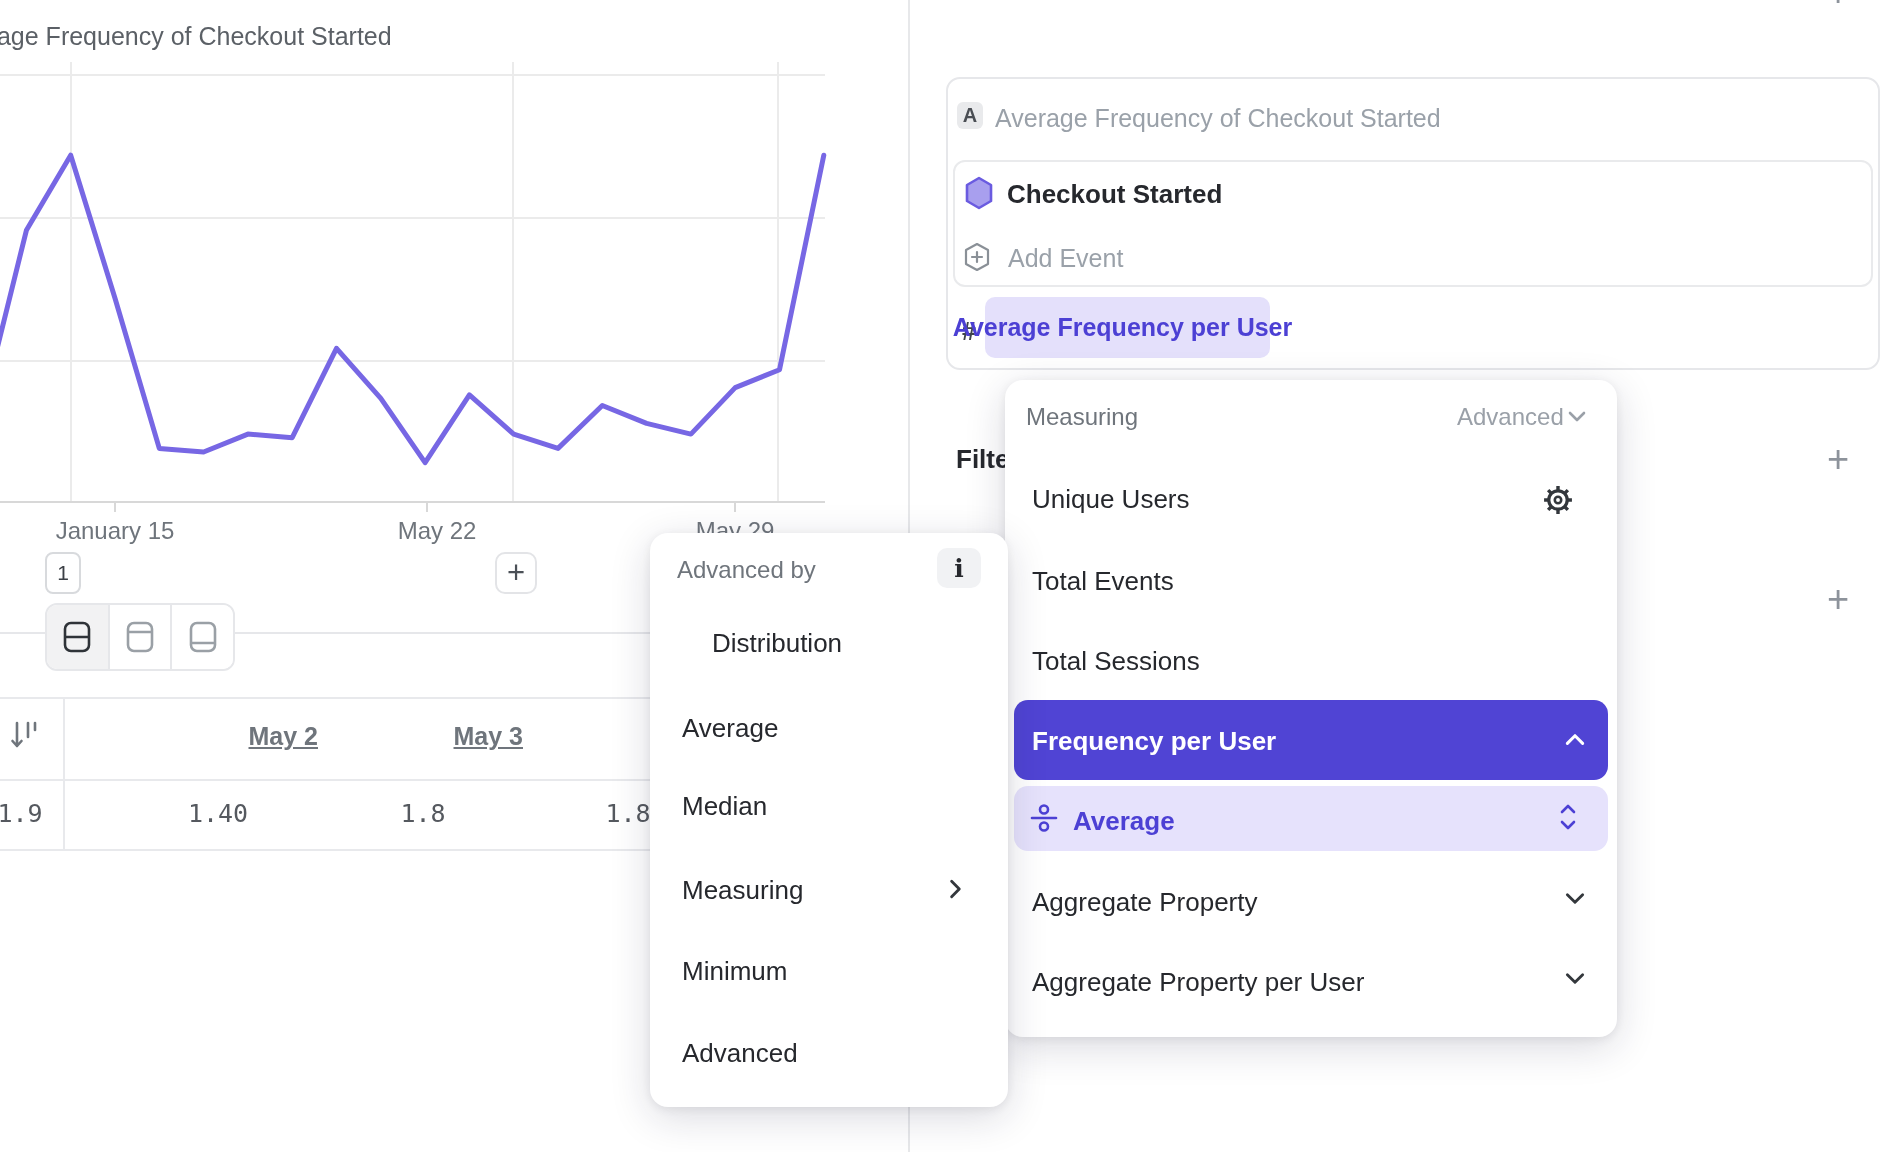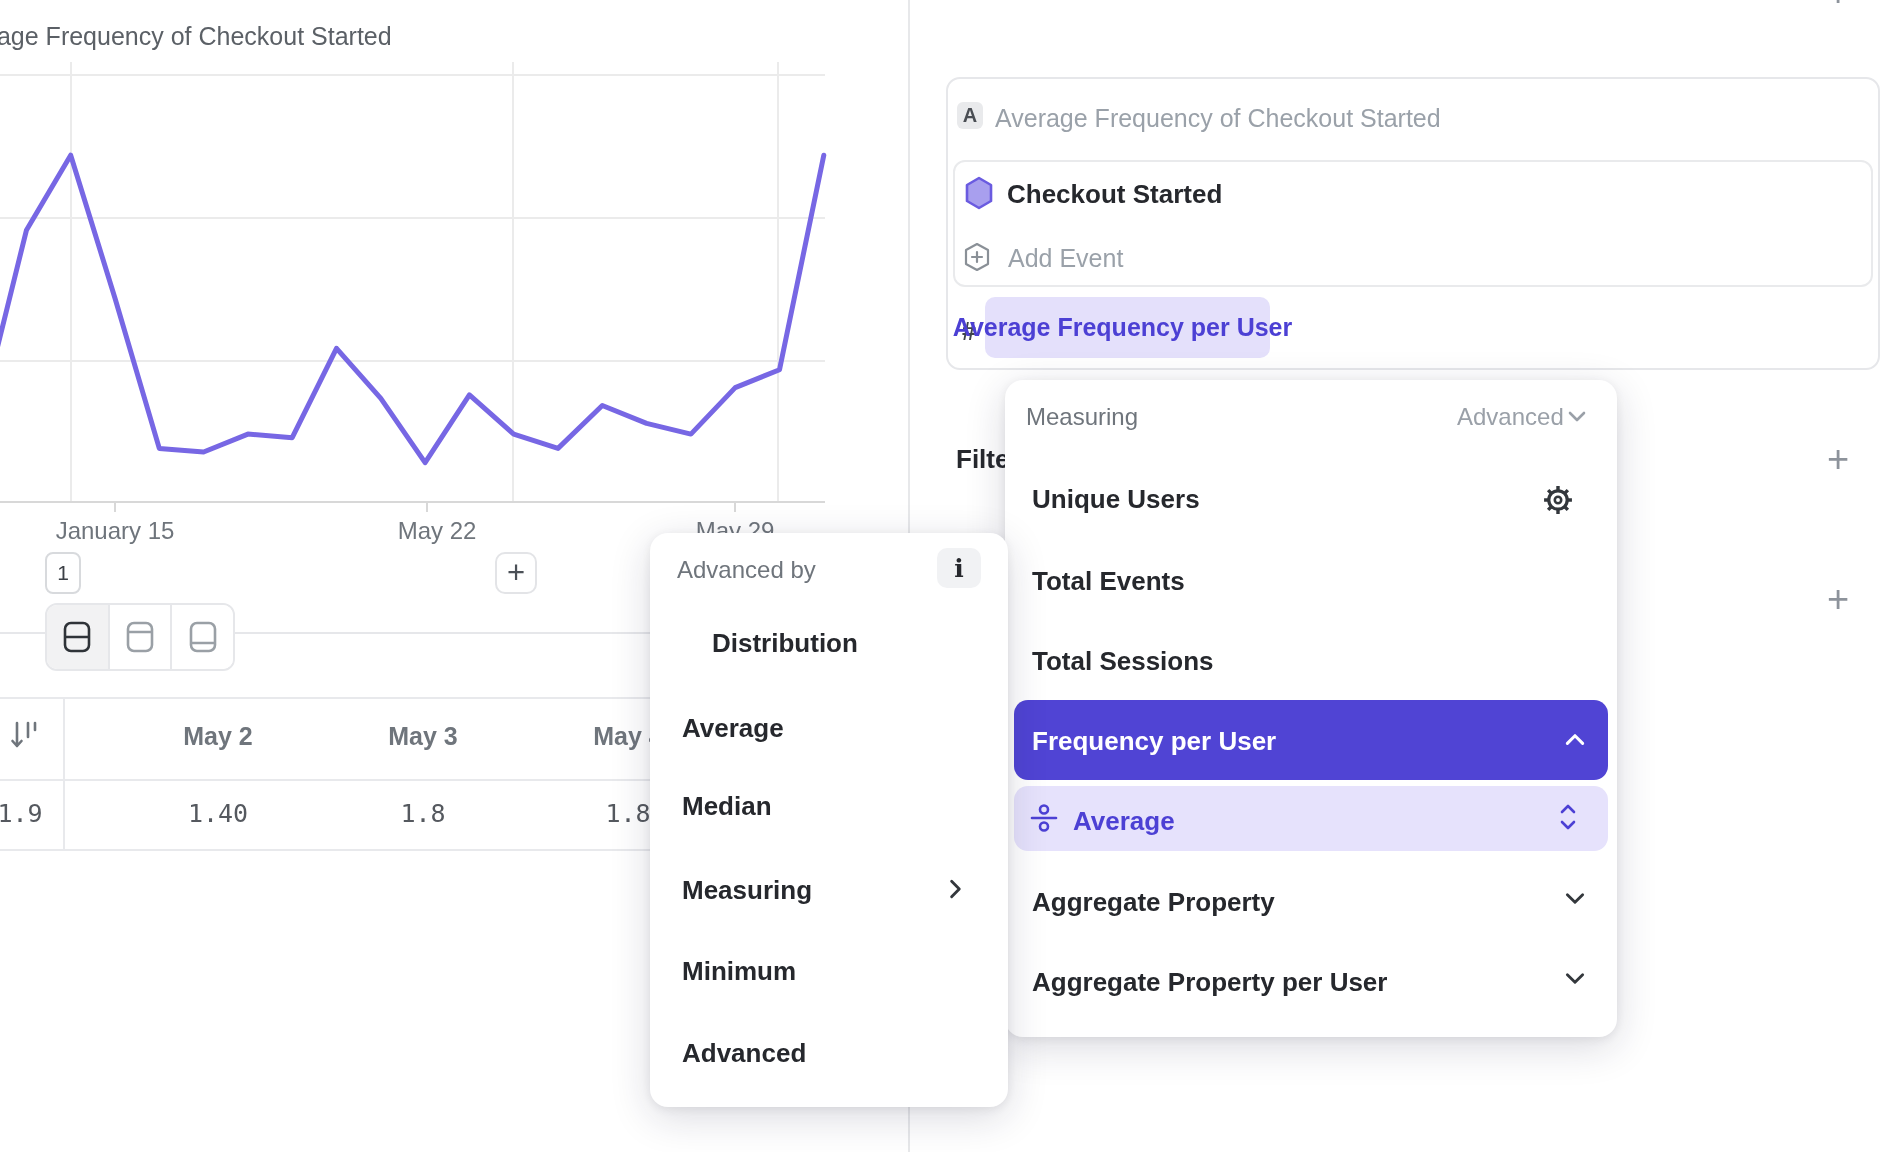--- a/index.html
+++ b/index.html
@@ -15,21 +15,21 @@
     display:flex;align-items:center;justify-content:center;font-size:31px;font-weight:300;color:#4b5057;z-index:2;background:#fff;}
   #section-divider{left:0;top:632px;width:908px;height:2px;background:#e6e7ea;z-index:1;}
   #layout-toggle{left:45px;top:603px;width:186px;height:64px;border:2px solid #e6e7ea;border-radius:12px;
     background:#fff;display:flex;z-index:2;overflow:hidden;}
   .toggle-cell{flex:1;display:flex;align-items:center;justify-content:center;border-right:2px solid #e6e7ea;background:#fff;}
   .toggle-cell:last-child{border-right:none;}
   .toggle-cell.active{background:#f2f2f3;}
   
   .tbl-line{background:#e8e9ec;z-index:1;}
   #table-layer{z-index:1;}
-  .col-head{position:absolute;top:722px;width:200px;text-align:center;font-size:25px;font-weight:600;color:#6f757c;}
+  .col-head{position:absolute;top:722px;width:200px;text-align:right;font-size:25px;font-weight:600;color:#6f757c;text-decoration:underline;}
   .col-val{position:absolute;top:799px;width:200px;text-align:center;font-size:25px;color:#55595f;font-family:"DejaVu Sans Mono",monospace;}
   
   #pane-divider{left:908px;top:0;width:2px;height:1152px;background:#e7e8ea;z-index:1;}
   #metric-heading{left:956px;top:-26px;font-size:27px;font-weight:700;color:#26282d;z-index:1;}
   #top-plus{left:1827px;top:-26px;z-index:1;}
   .plus-glyph{font-size:38px;font-weight:300;color:#8d939b;line-height:1;}
   #metric-card{left:946px;top:77px;width:934px;height:293px;border:2px solid #e6e7ea;border-radius:14px;z-index:1;background:#fff;box-sizing:border-box;}
   #a-badge{left:957px;top:102px;width:26px;height:27px;background:#e9eaec;border-radius:6px;display:flex;align-items:center;justify-content:center;
     font-size:20px;font-weight:700;color:#4a4e54;z-index:2;}
   #metric-name{left:995px;top:104px;font-size:25px;color:#9aa1a9;z-index:2;white-space:nowrap;}
@@ -44,21 +44,21 @@
   #measure-pill span{font-size:25px;font-weight:600;color:#4c40d4;white-space:nowrap;}
   #filters-heading{left:956px;top:444px;font-size:26px;font-weight:700;color:#26282d;z-index:1;}
   #filters-plus{left:1827px;top:440px;z-index:1;}
   #breakdown-plus{left:1827px;top:580px;z-index:1;}
   
   .panel{background:#fff;border-radius:18px;box-shadow:0 10px 40px rgba(25,25,60,.16),0 2px 10px rgba(0,0,0,.07);}
   #measuring-panel{left:1005px;top:380px;width:612px;height:657px;z-index:10;}
   .mz{z-index:11;}
   #measuring-label{left:1026px;top:403px;font-size:24px;color:#6f757c;}
   #advanced-toggle{left:1457px;top:403px;display:flex;align-items:center;gap:2px;font-size:24px;color:#9aa0a8;}
-  .menu-item{font-size:26px;font-weight:700;color:#26282d;white-space:nowrap;}
+  .menu-item{font-size:26px;font-weight:400;color:#26282d;white-space:nowrap;}
   #item-unique-users{left:1032px;top:484px;}
   #gear-btn{left:1543px;top:485px;}
   #item-total-events{left:1032px;top:566px;}
   #item-total-sessions{left:1032px;top:646px;}
   #sel-pill{left:1014px;top:700px;width:594px;height:80px;background:#5044d4;border-radius:14px;}
   #sel-label{left:1032px;top:726px;font-size:26px;font-weight:700;color:#fff;z-index:12;}
   #sel-chev{left:1563px;top:731px;z-index:12;color:#fff;}
   #avg-pill{left:1014px;top:786px;width:594px;height:65px;background:#e6e2fc;border-radius:14px;}
   #avg-icon{left:1030px;top:804px;z-index:12;}
   #avg-label{left:1073px;top:806px;font-size:26px;font-weight:600;color:#4c40d4;z-index:12;}

